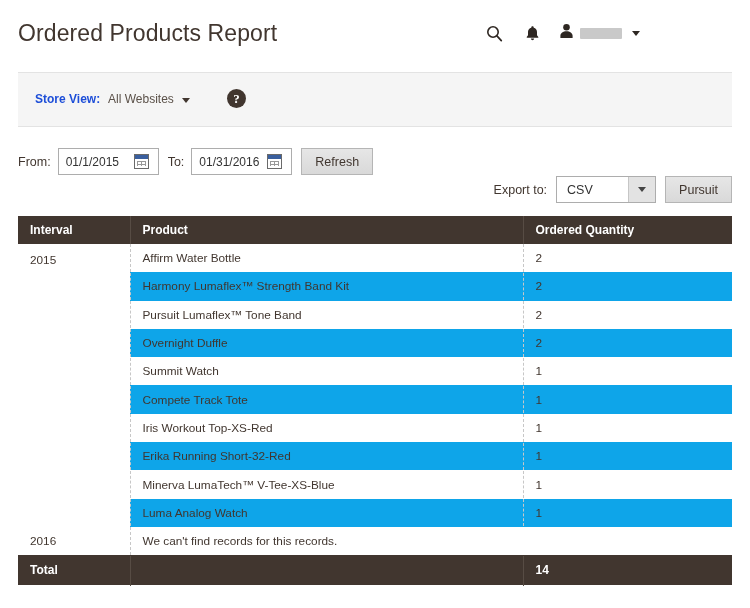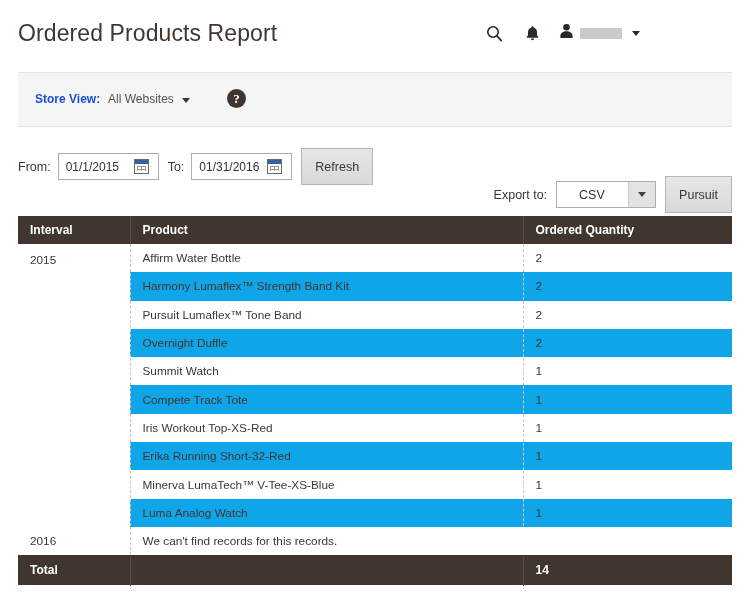--- a/index.html
+++ b/index.html
@@ -124,37 +124,37 @@
     padding: 0 2px 0 4px; margin-right: 10px;
     -moz-appearance: none; appearance: none;
     background-image:
       linear-gradient(45deg, transparent 50%, #444 50%),
       linear-gradient(135deg, #444 50%, transparent 50%);
     background-position: calc(100% - 11px) 11px, calc(100% - 7px) 11px;
     background-size: 4px 4px, 4px 4px;
     background-repeat: no-repeat;
   }
   .btn-grey {
-    height: 37px; padding: 0 13px;
+    height: 27px; padding: 0 13px;
     border: 1px solid #b5b5b5;
     background: linear-gradient(#e6e6e6, #d9d9d9);
     font-family: "Liberation Sans", sans-serif;
     font-size: 12.5px; color: #41362f; cursor: pointer;
   }
 
   
   .export-row {
     position: absolute; right: 18px; top: 176px;
     display: flex; align-items: center; white-space: nowrap;
   }
   .export-label { font-size: 12.5px; color: #41362f; margin-right: 9px; }
   .export-select {
     display: inline-flex; align-items: stretch;
     border: 1px solid #adadad; height: 27px; width: 100px;
-    background: #fff; margin-right: 9px; cursor: pointer; padding-left: 12px;
+    background: #fff; margin-right: 9px; cursor: pointer;
   }
   .export-select .val {
     flex: 1; display: flex; align-items: center;
     padding-left: 10px; font-size: 12.5px; color: #333;
   }
   .export-select .arrow-box {
     width: 27px; border-left: 1px solid #c6c6c6;
     background: #e3e3e3;
     display: flex; align-items: center; justify-content: center;
   }

